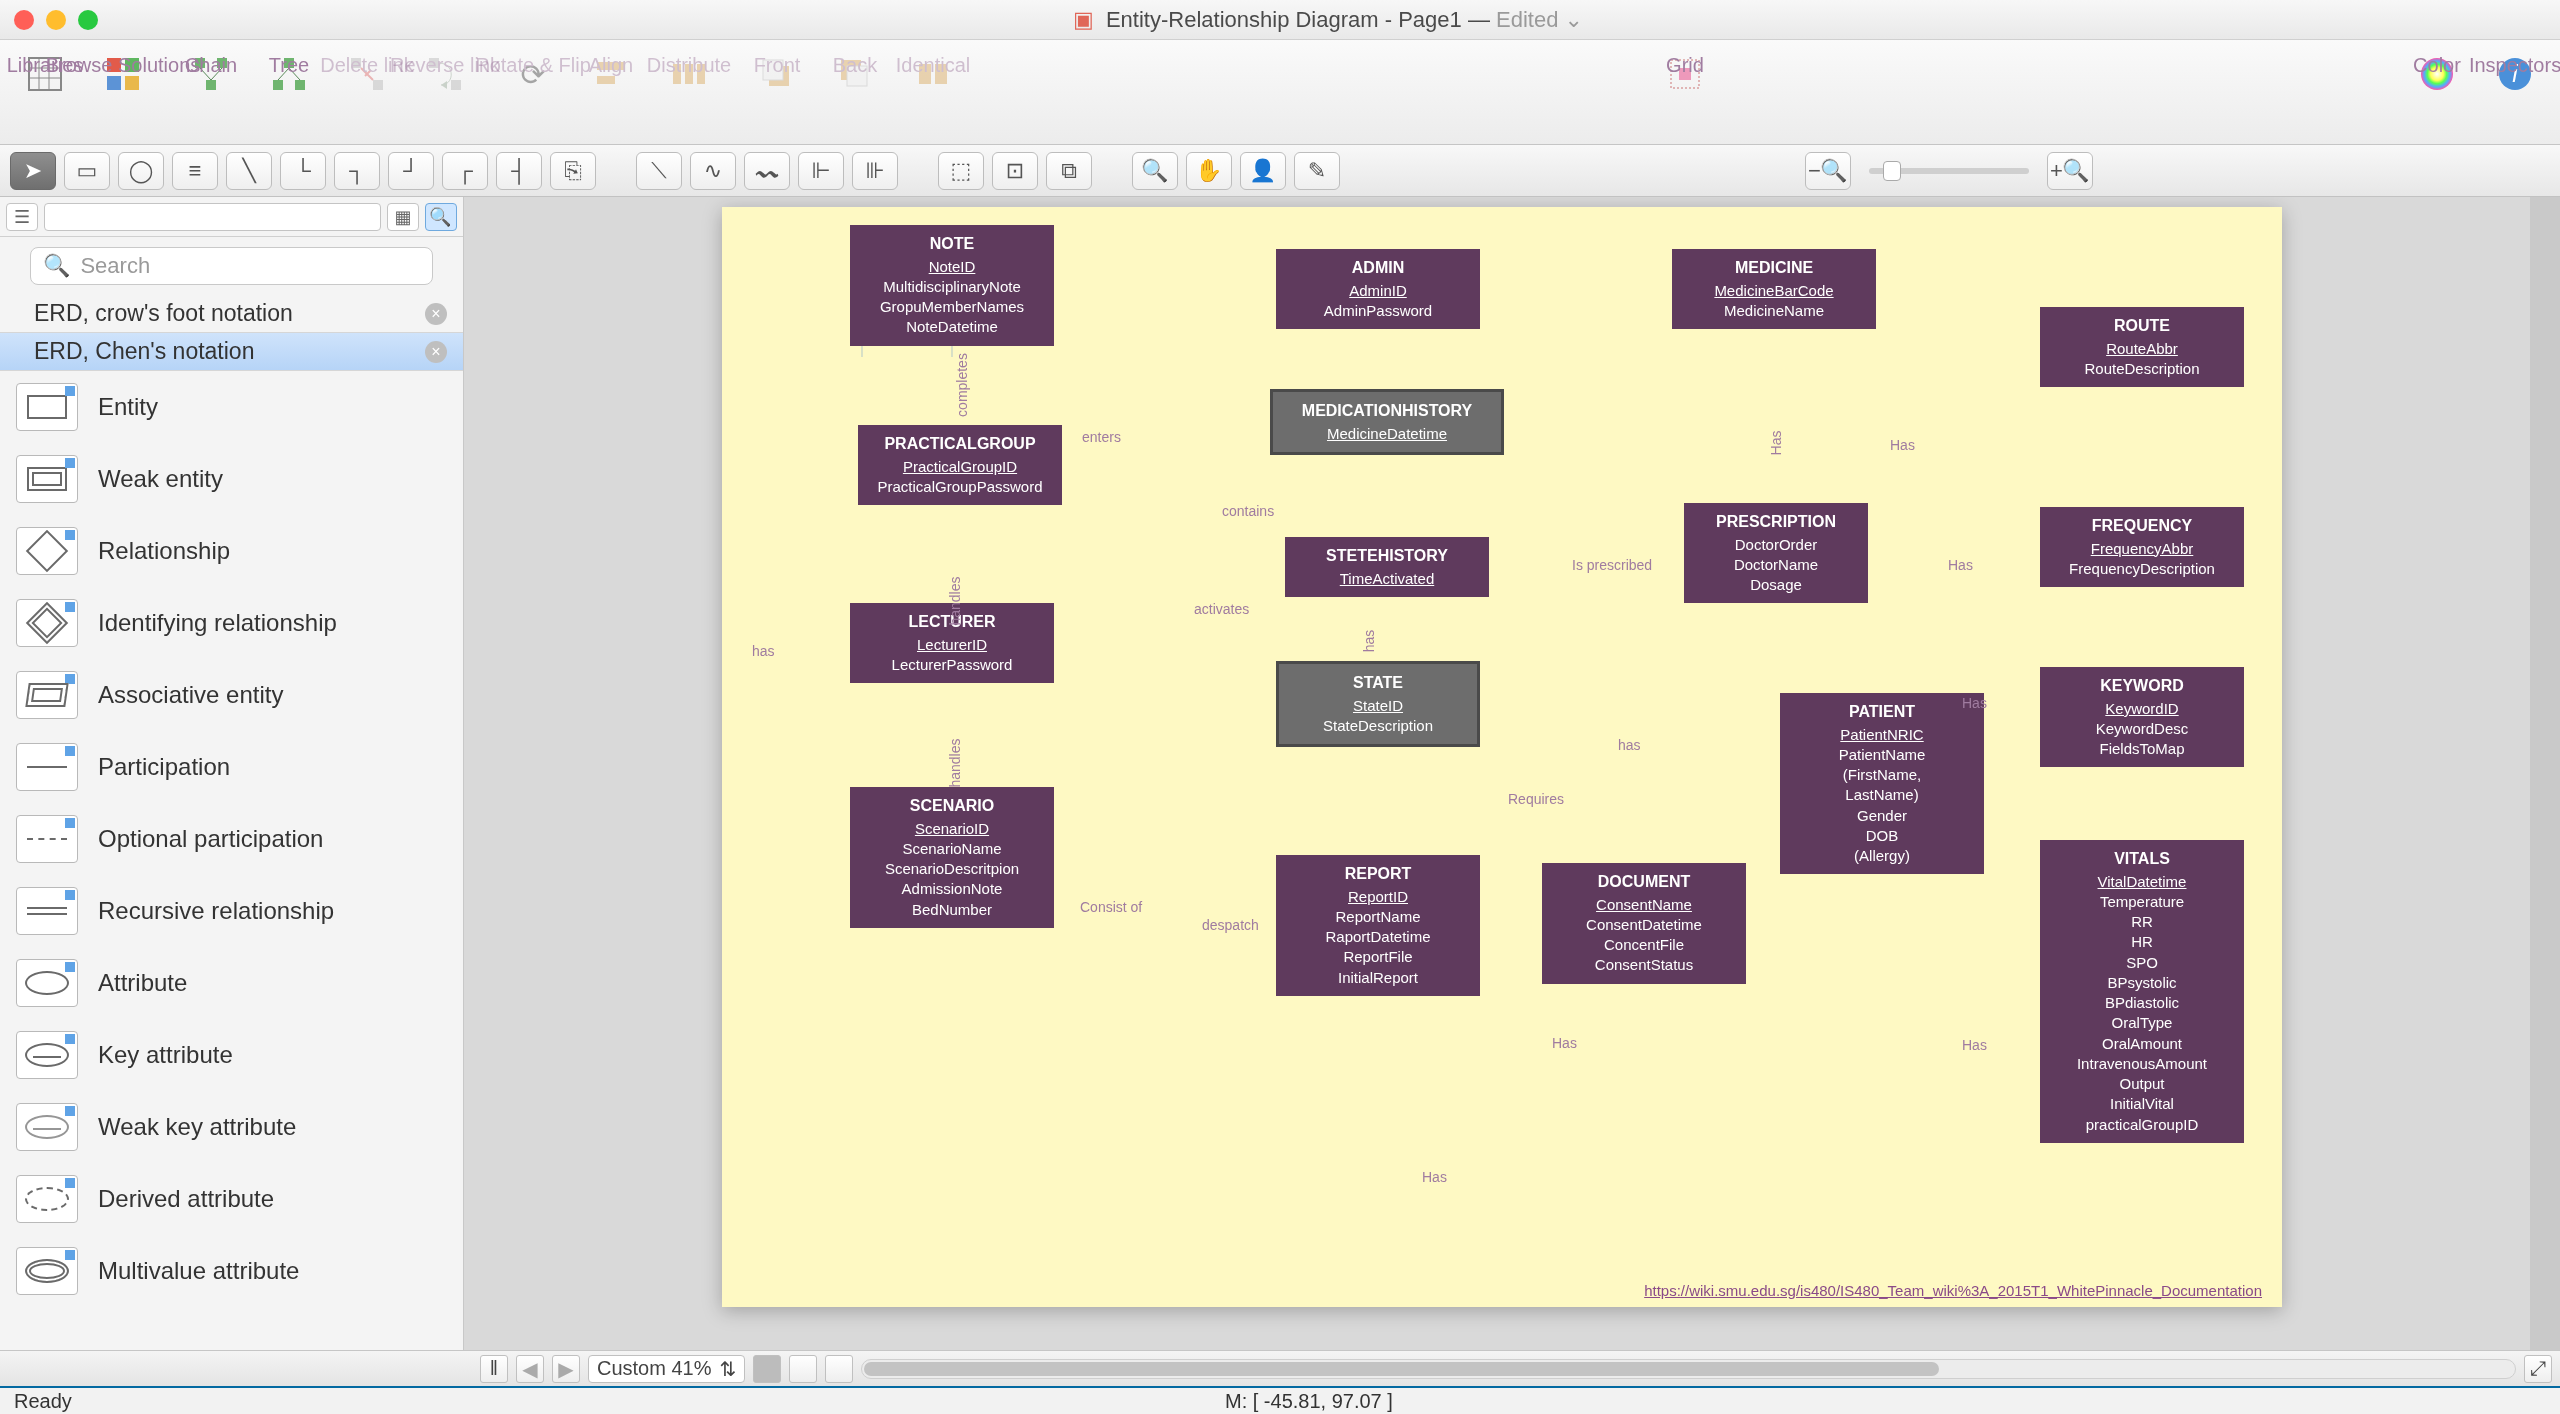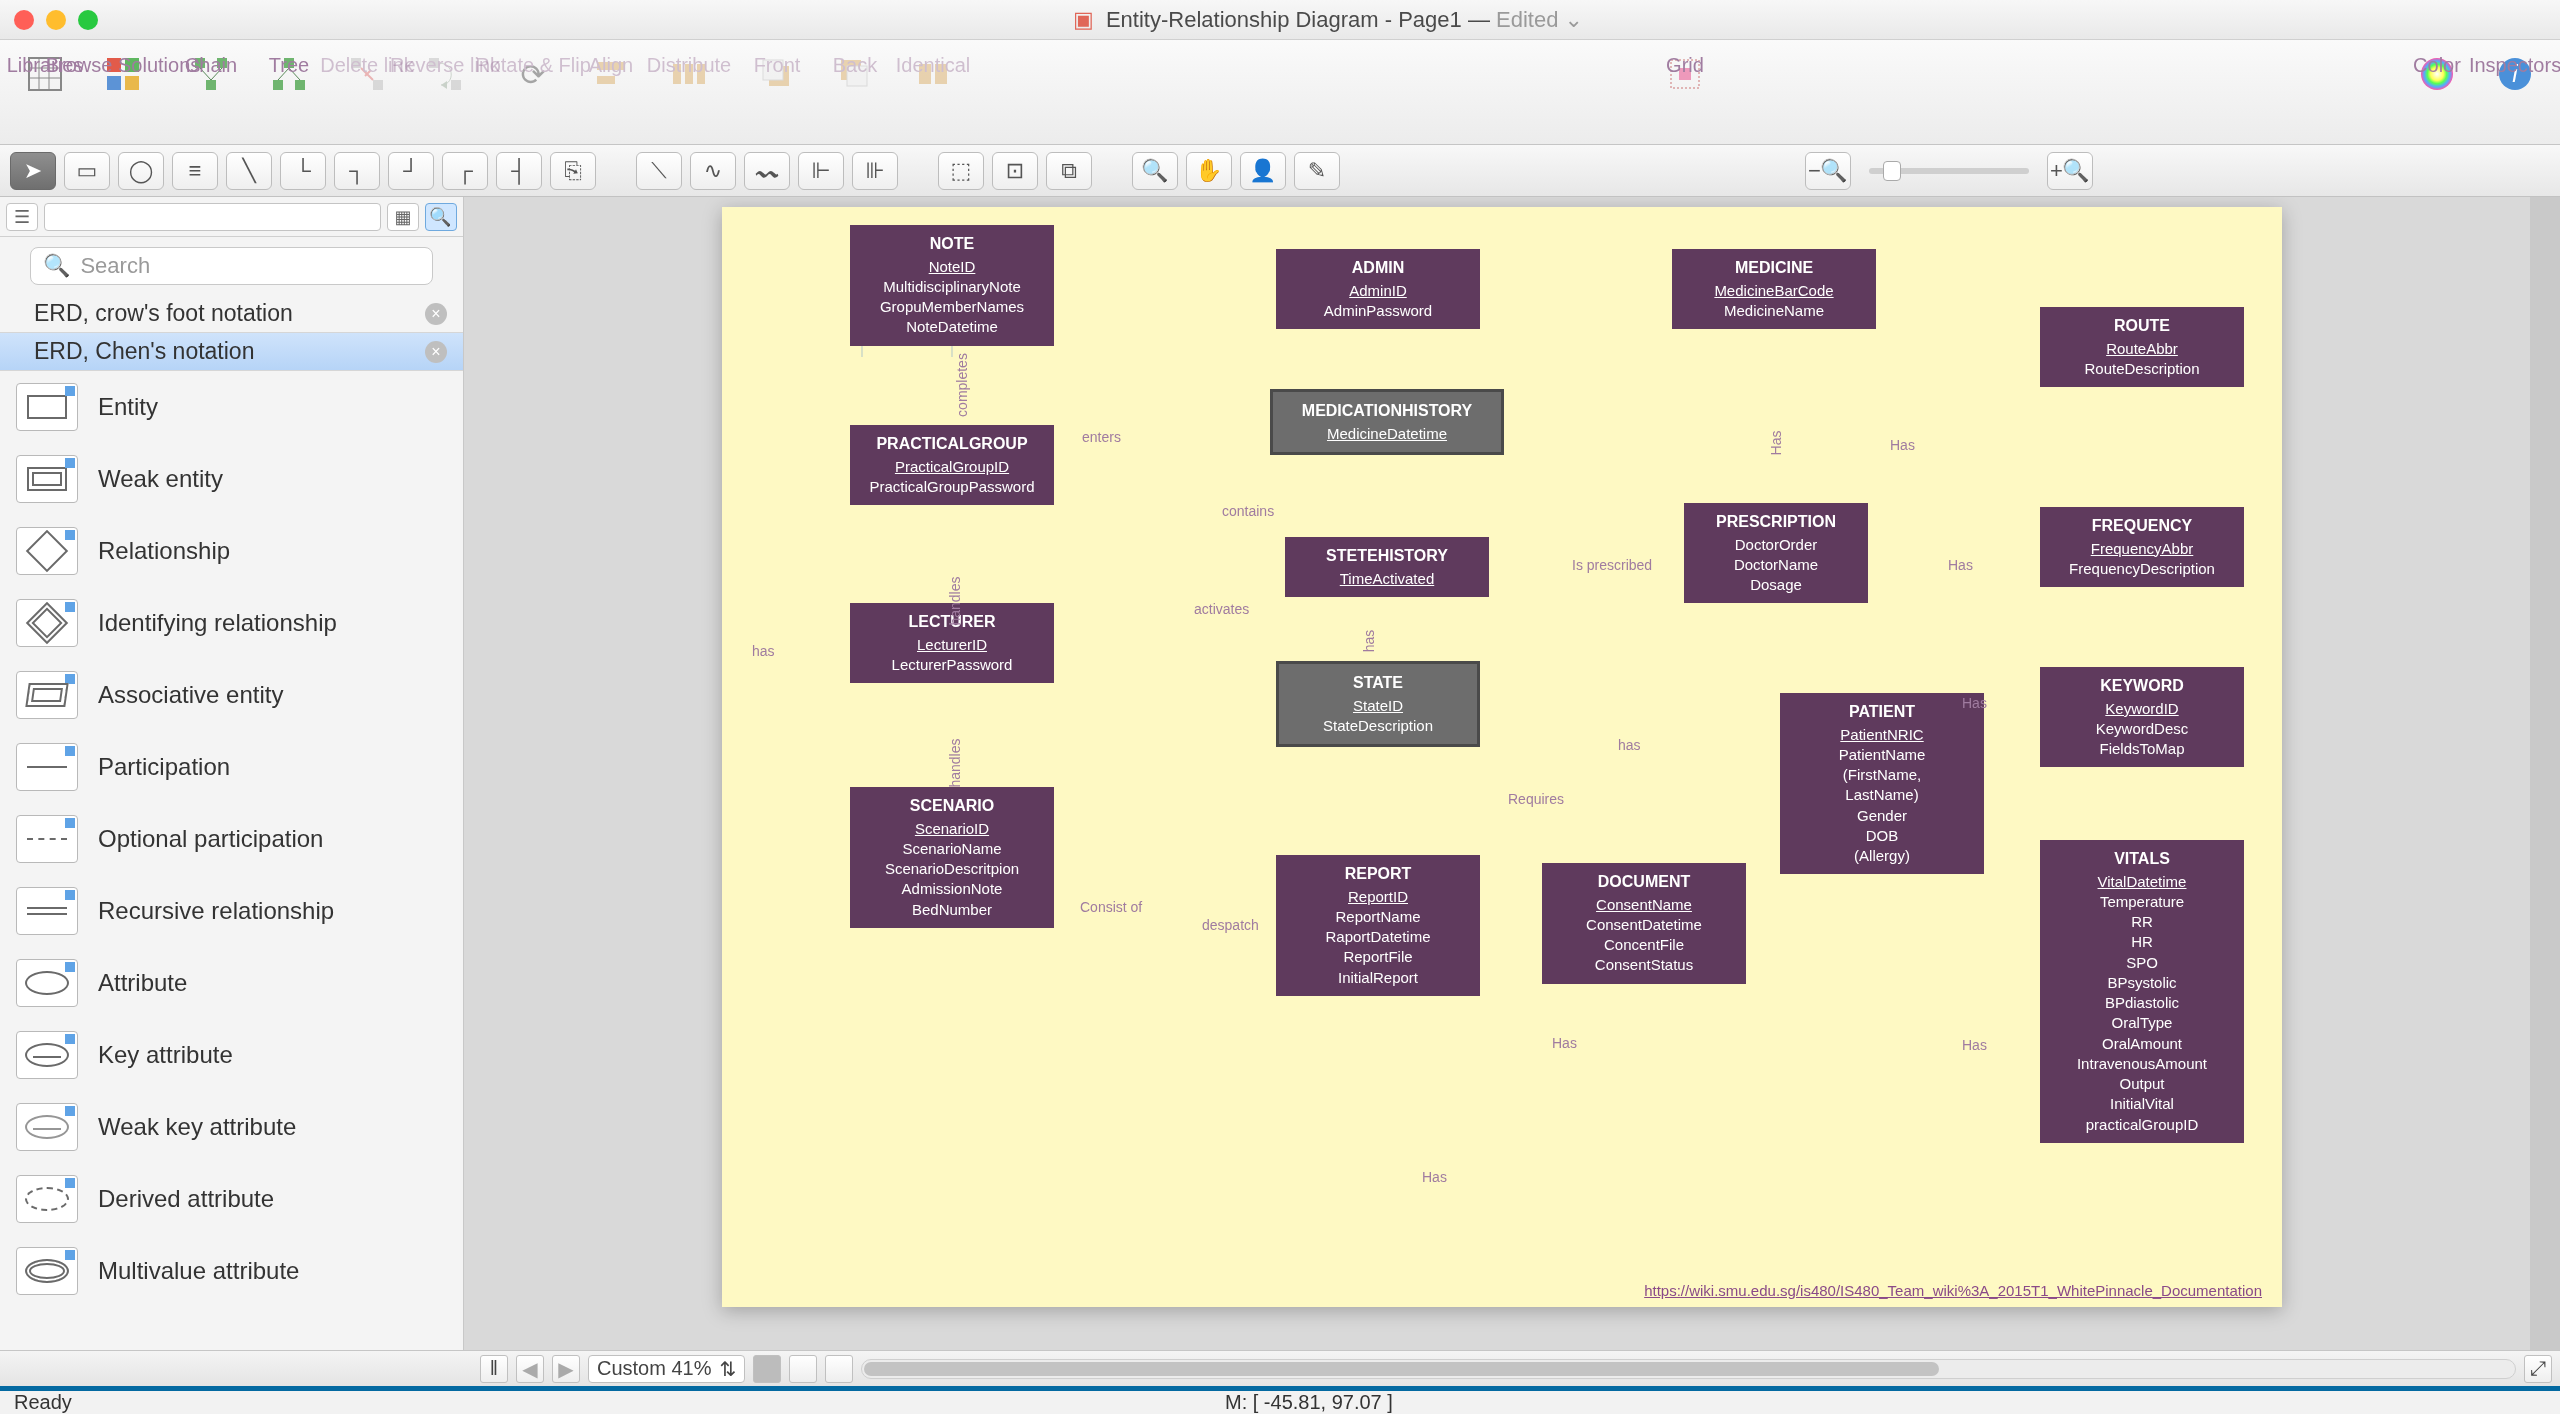--- a/index.html
+++ b/index.html
@@ -78,21 +78,21 @@
 
 
 .footerbar{ height:36px; background:linear-gradient(#f4f4f4,#e4e4e4); border-top:1px solid #c6c6c6; display:flex; align-items:center; padding:0 8px; gap:8px; font-size:20px; color:#444;}
 .footerbar .zoomsel{ height:28px; border:1px solid #c0c0c0; border-radius:4px; background:#fff; padding:0 8px; display:flex; align-items:center; gap:8px;}
 .footerbar .pgbtn{ width:28px; height:28px; border:1px solid #c0c0c0; background:linear-gradient(#fff,#eee); border-radius:3px; display:flex; align-items:center; justify-content:center;}
 .footerbar .pgprev,.footerbar .pgnext{ color:#aaa;}
 .footerbar .hscroll{ flex:1; height:20px; background:#ececec; border:1px solid #cfcfcf; border-radius:10px; position:relative;}
 .footerbar .hscroll .thumb{ position:absolute; left:2px; top:2px; width:65%; height:14px; background:#c3c3c3; border-radius:8px;}
 
 
-.statusbar{ height:28px; background:#f2f2f2; border-top:5px solid #0369a1; display:flex; align-items:center; padding:0 14px; font-size:20px; color:#333;}
+.statusbar{ height:28px; background:#f2f2f2; border-top:2px solid #0369a1; display:flex; align-items:center; padding:0 14px; font-size:20px; color:#333;}
 .statusbar .mid{ flex:1; text-align:center; color:#333;}
 </style>
 </head>
 <body>
 
 <div class="titlebar">
   <div class="tl-dot tl-red"></div>
   <div class="tl-dot tl-yel"></div>
   <div class="tl-dot tl-grn"></div>
   <div class="tl-title">
@@ -486,21 +486,21 @@
       </div>
       <div class="ent" style="left:1318px; top:100px; width:204px;">
         <div class="t">ROUTE</div>
         <div class="u">RouteAbbr</div>
         <div>RouteDescription</div>
       </div>
       <div class="ent sel" style="left:548px; top:182px; width:234px;">
         <div class="t">MEDICATIONHISTORY</div>
         <div class="u">MedicineDatetime</div>
       </div>
-      <div class="ent" style="left:128px; top:218px; width:204px;">
+      <div class="ent" style="left:136px; top:218px; width:204px;">
         <div class="t">PRACTICALGROUP</div>
         <div class="u">PracticalGroupID</div>
         <div>PracticalGroupPassword</div>
       </div>
       <div class="ent" style="left:563px; top:330px; width:204px;">
         <div class="t">STETEHISTORY</div>
         <div class="u">TimeActivated</div>
       </div>
       <div class="ent" style="left:962px; top:296px; width:184px;">
         <div class="t">PRESCRIPTION</div>

